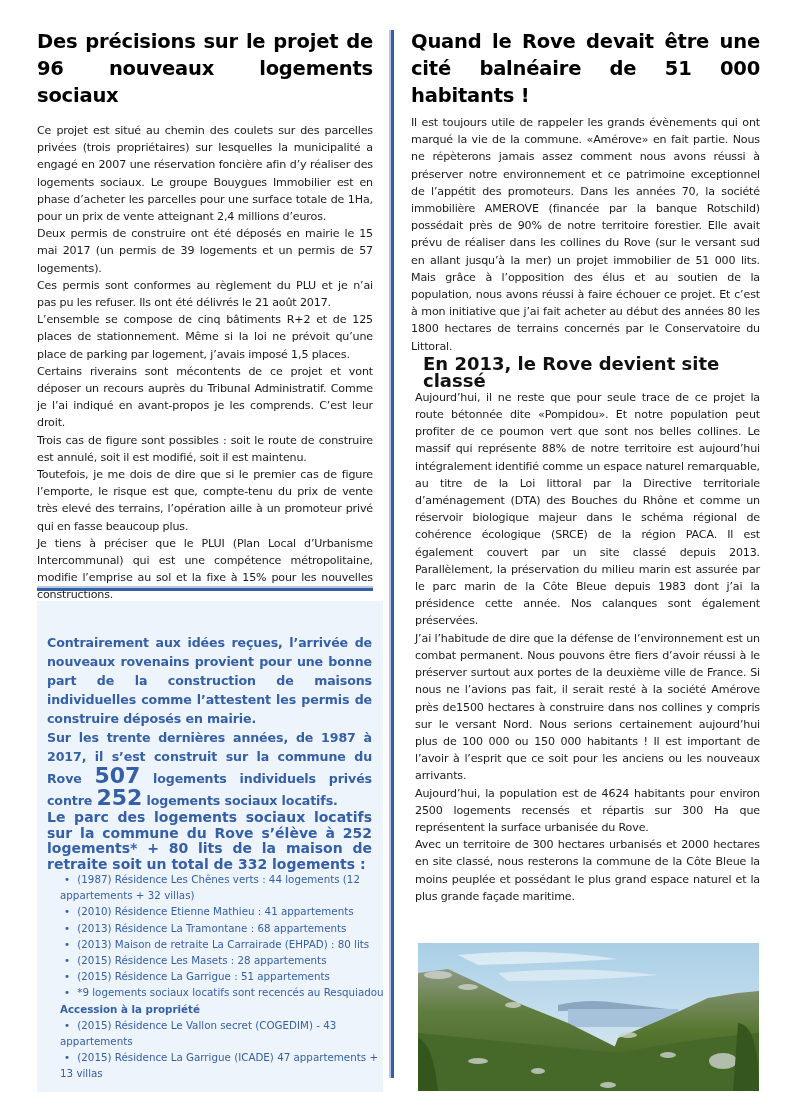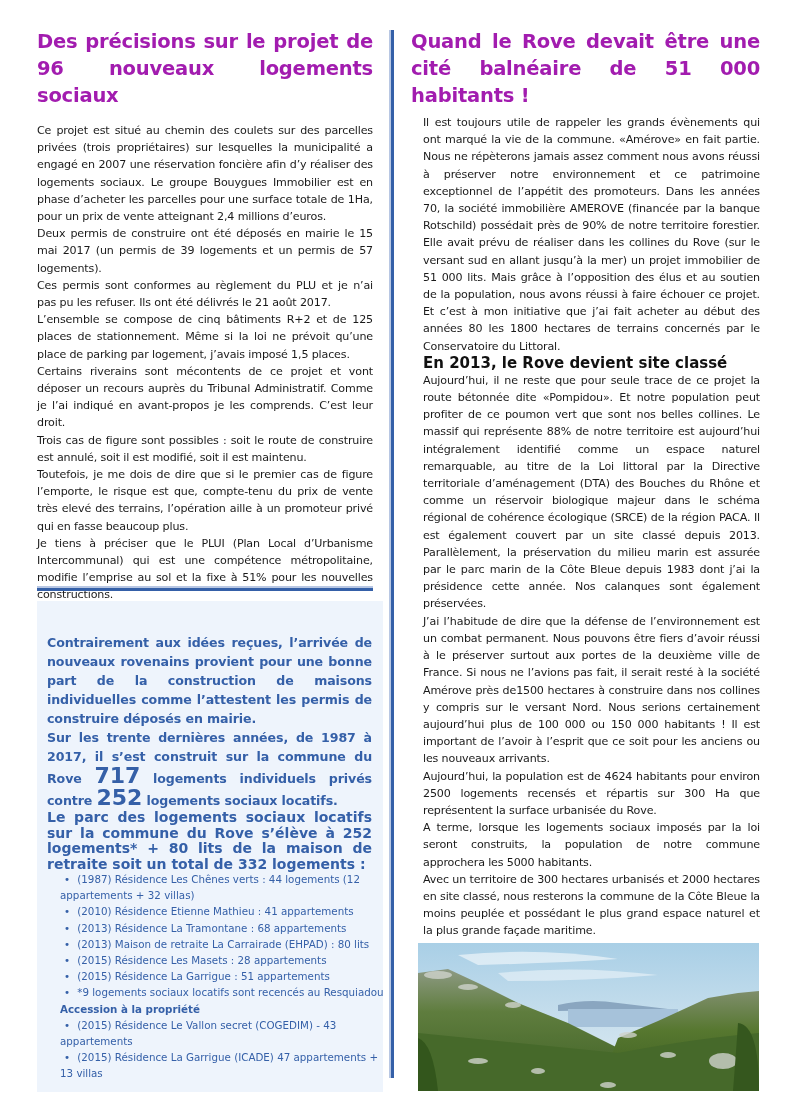--- a/index.html
+++ b/index.html
@@ -1,28 +1,28 @@
 <!DOCTYPE html>
 <html><head>
 <meta charset="utf-8">
 <style>
   html, body { margin:0; padding:0; background:#ffffff; }
   body { width:794px; height:1111px; position:relative; overflow:hidden;
          font-family:"DejaVu Sans", sans-serif; color:#1a1a1a; }
   .col-left { position:absolute; left:37px; top:28px; width:336px; }
   .col-right { position:absolute; left:411px; top:28px; width:349px; }
-  h1.title { font-family:"DejaVu Sans", sans-serif; font-weight:bold; color:#a21caf;
+  h1.title { font-family:"DejaVu Sans", sans-serif; font-weight:bold; color:#000000;
              font-size:19.5px; line-height:27px; margin:0; text-align:justify; letter-spacing:-0.2px; }
   .col-left h1.title { text-align-last:left; }
   .body-text { font-size:11.1px; line-height:17.2px; text-align:justify; margin:0; letter-spacing:-0.15px; }
   .body-text p { margin:0; }
   .col-left .body-text { margin-top:13px; }
-  .col-right .body-text.intro { margin-left:12px; margin-top:5px; }
-  .col-right .sub { margin-left:12px; font-weight:bold; font-size:15px; line-height:17px; color:#111; }
-  .col-right .body-text.rest { margin-left:12px; }
+  .col-right .body-text.intro { margin-top:5px; }
+  .col-right .sub { margin-left:12px; font-weight:bold; font-size:18px; line-height:17px; color:#111; }
+  .col-right .body-text.rest { margin-left:4px; }
   .vdivider { position:absolute; left:391px; top:30px; width:3px; height:1048px;
               background:#3560a8; box-shadow:-2px 0 0 #b8c7e3; }
   .hdivider { position:absolute; left:37px; top:588px; width:336px; height:3px;
               background:#3560a8; box-shadow:0 -2px 0 #b8c7e3; }
   .bluebox { position:absolute; left:37px; top:601px; width:346px; height:491px;
              background:#eef4fc; }
   .box-lead { position:absolute; left:47px; top:633px; width:325px; color:#3560a8;
               font-weight:bold; font-size:12.6px; line-height:19px; text-align:justify; letter-spacing:-0.1px; }
   .box-lead p { margin:0; }
   .big { font-size:22px; }
@@ -43,30 +43,30 @@
 <div class="col-left">
   <h1 class="title">Des précisions sur le projet de 96 nouveaux logements sociaux</h1>
   <div class="body-text">
     <p>Ce projet est situé au chemin des coulets sur des parcelles privées (trois propriétaires) sur lesquelles la municipalité a engagé en 2007 une réservation foncière afin d’y réaliser des logements sociaux. Le groupe Bouygues Immobilier est en phase d’acheter les parcelles pour une surface totale de 1Ha, pour un prix de vente atteignant 2,4 millions d’euros.</p>
     <p>Deux  permis de construire ont été déposés en mairie le 15 mai 2017 (un permis de 39 logements et un permis de 57 logements).</p>
     <p>Ces permis sont conformes au règlement du PLU et je n’ai pas pu les refuser. Ils ont été délivrés le 21 août 2017.</p>
     <p>L’ensemble se compose de cinq bâtiments R+2 et de 125 places de stationnement. Même si la loi ne prévoit qu’une place de parking par logement, j’avais imposé 1,5 places.</p>
     <p>Certains riverains sont mécontents de ce projet et vont déposer un recours auprès du Tribunal Administratif. Comme je l’ai indiqué en avant-propos je les comprends. C’est leur droit.</p>
     <p>Trois cas de figure sont possibles : soit le route de construire est annulé, soit il est modifié, soit il est maintenu.</p>
     <p>Toutefois, je me dois de dire que si le premier cas de figure l’emporte, le risque est que, compte-tenu du prix de vente très elevé des terrains, l’opération aille à un promoteur privé qui en fasse beaucoup plus.</p>
-    <p>Je tiens à préciser que le PLUI (Plan Local d’Urbanisme Intercommunal) qui est une compétence métropolitaine, modifie l’emprise au sol et la fixe à 51% pour les nouvelles constructions.</p>
+    <p>Je tiens à préciser que le PLUI (Plan Local d’Urbanisme Intercommunal) qui est une compétence métropolitaine, modifie l’emprise au sol et la fixe à 15% pour les nouvelles constructions.</p>
   </div>
 </div>
 
 <div class="hdivider"></div>
 
 <div class="bluebox"></div>
 <div class="box-lead">
   <p>Contrairement aux idées reçues, l’arrivée de nouveaux rovenains provient pour une bonne part de la construction de maisons individuelles comme l’attestent les permis de construire déposés en mairie.</p>
-  <p><span>Sur les trente dernières années, de 1987 à 2017, il s’est construit sur la commune du Rove </span><span class="big">717</span><span> logements individuels privés contre </span><span class="big">252</span><span> logements sociaux locatifs.</span></p>
+  <p><span>Sur les trente dernières années, de 1987 à 2017, il s’est construit sur la commune du Rove </span><span class="big">507</span><span> logements individuels privés contre </span><span class="big">252</span><span> logements sociaux locatifs.</span></p>
 </div>
 <div class="box-list-head">Le parc des logements sociaux locatifs sur la commune du Rove s’élève à 252 logements* + 80 lits de la maison de retraite soit un total de 332 logements :</div>
 <ul class="box-list">
   <li><span class="bul">•</span> <span>(1987) Résidence Les Chênes verts : 44 logements (12 appartements + 32 villas)</span></li>
   <li><span class="bul">•</span> <span>(2010) Résidence Etienne Mathieu : 41 appartements</span></li>
   <li><span class="bul">•</span> <span>(2013) Résidence La Tramontane : 68 appartements</span></li>
   <li><span class="bul">•</span> <span>(2013) Maison de retraite La Carrairade (EHPAD) : 80 lits</span></li>
   <li><span class="bul">•</span> <span>(2015) Résidence Les Masets : 28 appartements</span></li>
   <li><span class="bul">•</span> <span>(2015) Résidence La Garrigue : 51 appartements</span></li>
   <li><span class="bul">•</span> <span>*9 logements sociaux locatifs sont recencés au Resquiadou</span></li>
@@ -76,21 +76,20 @@
 </ul>
 
 <div class="col-right">
   <h1 class="title">Quand le Rove devait être une cité balnéaire de 51 000 habitants !</h1>
   <div class="body-text intro">Il est toujours utile de rappeler les grands évènements qui ont marqué la vie de la commune. «Amérove» en fait partie. Nous ne répèterons jamais assez comment nous avons réussi à préserver notre environnement et ce patrimoine exceptionnel de l’appétit des promoteurs. Dans les années 70, la société immobilière AMEROVE (financée par la banque Rotschild) possédait près de 90% de notre territoire forestier. Elle avait prévu de réaliser dans les collines du Rove (sur le versant sud en allant jusqu’à la mer) un projet immobilier de 51 000 lits. Mais grâce à l’opposition des élus et au soutien de la population, nous avons réussi à faire échouer ce projet. Et c’est à mon initiative que j’ai fait acheter au début des années 80 les 1800 hectares de terrains concernés par le Conservatoire du Littoral.</div>
   <div class="sub">En 2013, le Rove devient site classé</div>
   <div class="body-text rest">
     <p>Aujourd’hui, il ne reste que pour seule trace de ce projet la route bétonnée dite «Pompidou». Et notre population peut profiter de ce poumon vert que sont nos belles collines. Le massif qui représente 88% de notre territoire est aujourd’hui intégralement identifié comme un espace naturel remarquable, au titre de la Loi littoral par la Directive territoriale d’aménagement (DTA) des Bouches du Rhône et comme un réservoir biologique majeur dans le schéma régional de cohérence écologique (SRCE) de la région PACA. Il est également couvert par un site classé depuis 2013. Parallèlement, la préservation du milieu marin est assurée par le parc marin de la Côte Bleue depuis 1983 dont j’ai la présidence cette année. Nos calanques sont également préservées.</p>
     <p>J’ai l’habitude de dire que la défense de l’environnement est un combat permanent. Nous pouvons être fiers d’avoir réussi à le préserver surtout aux portes de la deuxième ville de France. Si nous ne l’avions pas fait, il serait resté à la société Amérove près de1500 hectares à construire dans nos collines y compris sur le versant Nord. Nous serions certainement aujourd’hui plus de 100 000 ou 150 000 habitants ! Il est important de l’avoir à l’esprit que ce soit pour les anciens ou les nouveaux arrivants.</p>
     <p>Aujourd’hui, la population est de 4624 habitants pour environ 2500 logements recensés et répartis sur 300 Ha que représentent la surface urbanisée du Rove.</p>
-    <p>A terme, lorsque les logements sociaux imposés par la loi seront construits, la population de notre commune approchera les 5000 habitants.</p>
     <p>Avec un territoire de 300 hectares urbanisés et 2000 hectares en site classé, nous resterons la commune de la Côte Bleue la moins peuplée et possédant le plus grand espace naturel et la plus grande façade maritime.</p>
   </div>
 </div>
 
 <div class="photo" title="Vue des collines du Rove vers la mer">
   <svg width="341" height="148" viewBox="0 0 341 148" preserveAspectRatio="none">
     <defs>
       <linearGradient id="sky" x1="0" y1="0" x2="0" y2="1">
         <stop offset="0" stop-color="#a9cfe6"></stop>
         <stop offset="1" stop-color="#e3edf3"></stop>

